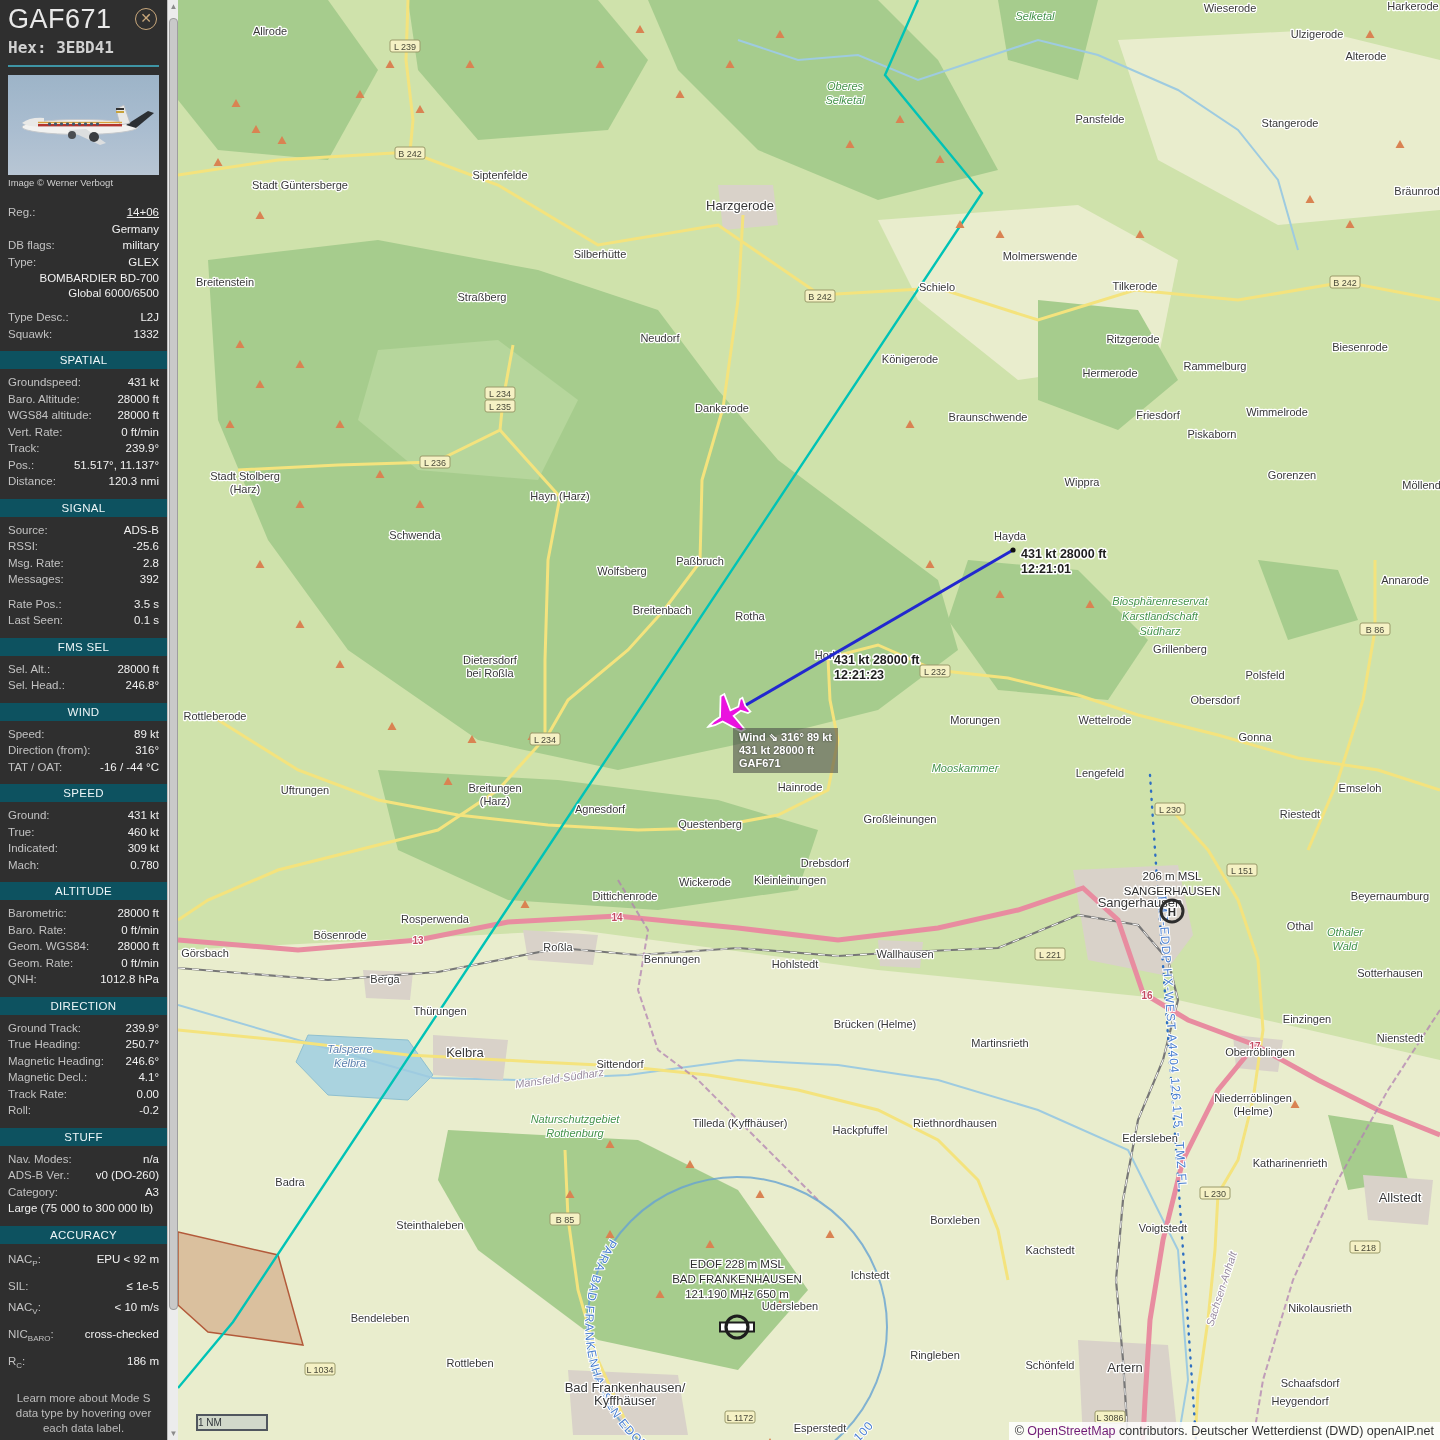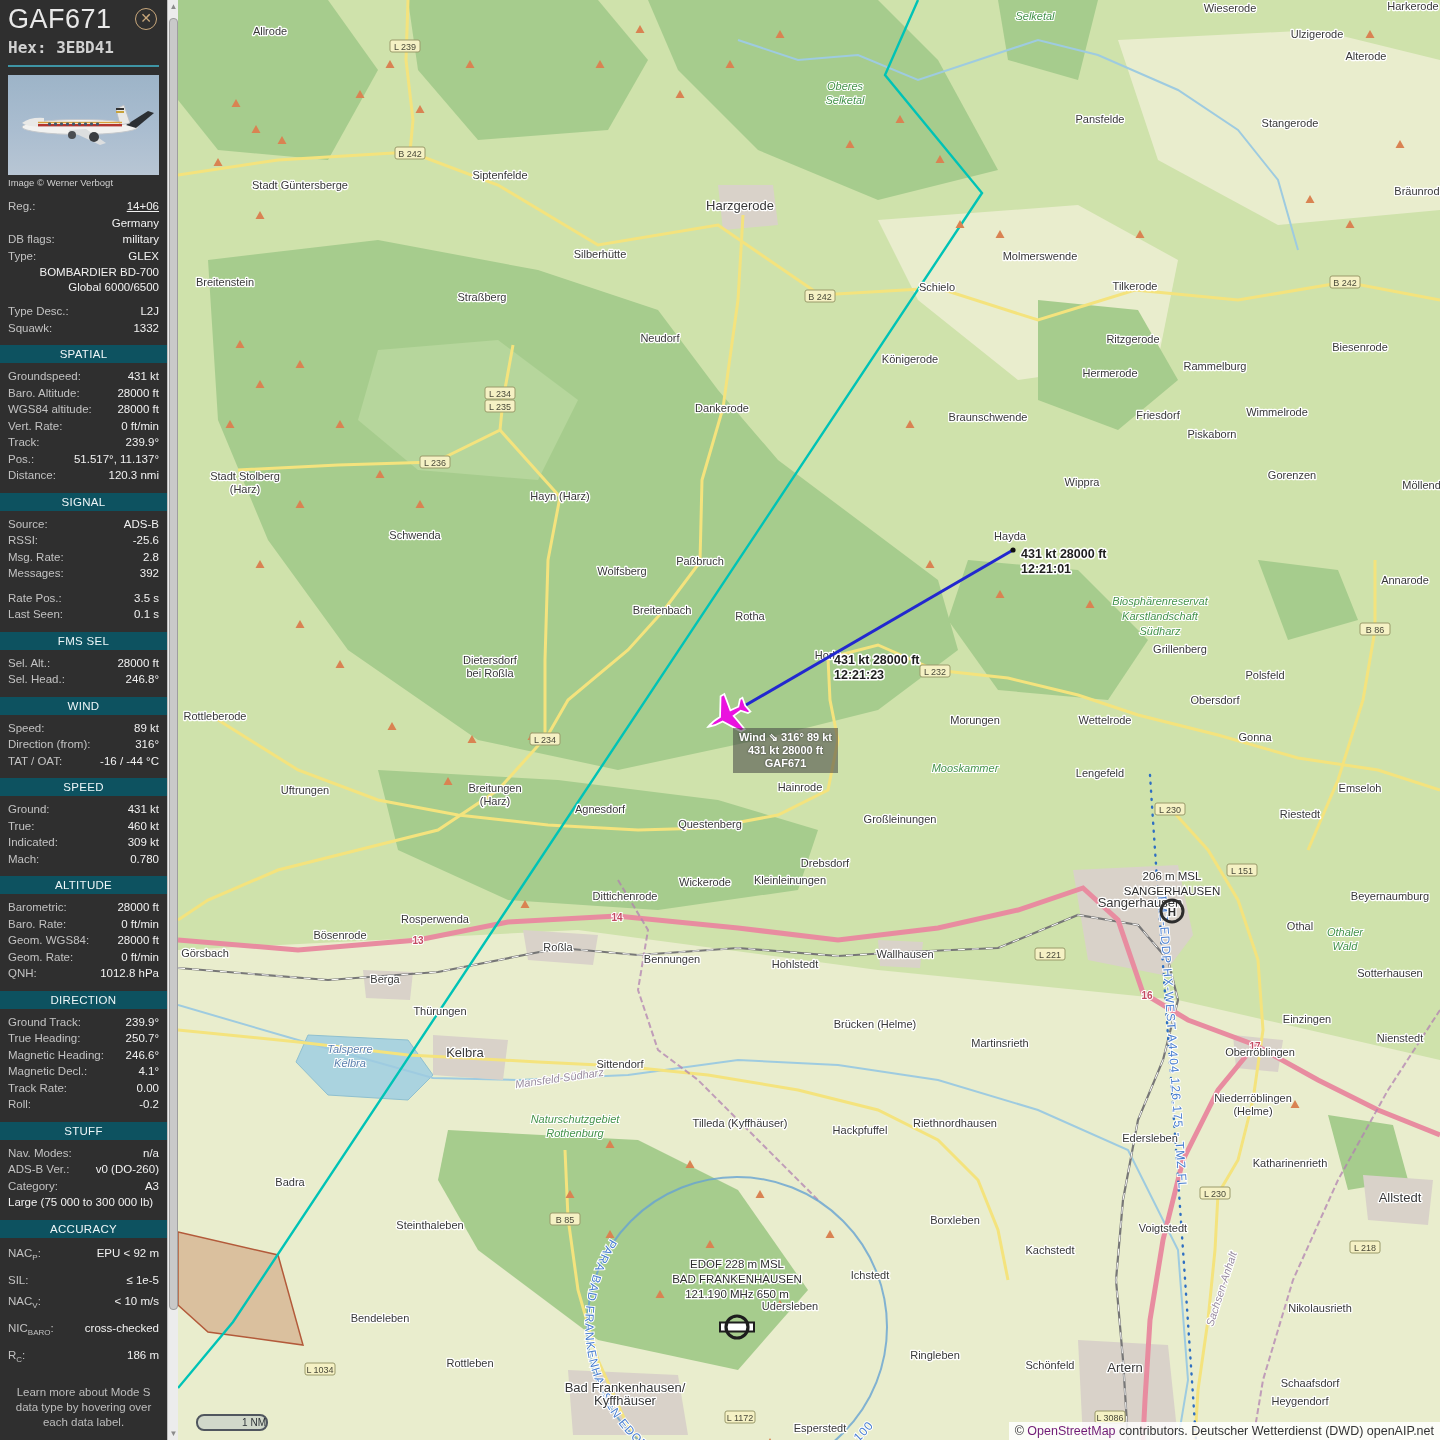--- a/index.html
+++ b/index.html
@@ -17,21 +17,21 @@
   #photo{margin:8px 8px 0 8px;height:100px;background:linear-gradient(180deg,#9db4c8 0%,#aabdd0 55%,#b8c6d4 100%);position:relative;overflow:hidden;}
   #credit{margin:2px 8px 0 8px;font-size:9.5px;color:#cfcfcf;}
   .row{display:flex;justify-content:space-between;align-items:baseline;padding:1px 8px;font-size:11.5px;line-height:14.5px;}
   .row .lb{color:#c2c2c2;white-space:nowrap;}
   .row .vl{color:#f1f1f1;text-align:right;}
   .row .vl.link{text-decoration:underline;cursor:pointer;}
   .row.wide{display:block;text-align:right;}
   .row.wide.left{text-align:left;}
   .row.gap{margin-top:8px;gap:48px;}
   .secbar{background:#0d5260;color:#eef6f8;text-align:center;font-size:11.5px;padding:3px 0;margin:9px 0 5px 0;letter-spacing:.3px;}
-  #info{margin-top:10px;}
+  #info{margin-top:16px;}
   sub{font-size:8px;}
   #sb-footer{margin:14px 8px 9px 8px;text-align:center;font-size:11.5px;color:#bdbdbd;line-height:15px;}
   
   #map{position:absolute;left:178px;top:0;width:1262px;height:1440px;background:#cfe2ab;overflow:hidden;cursor:grab;}
   svg text{font-family:"Liberation Sans",sans-serif;}
   .f{fill:#a6cc8d;}
   .f2{fill:#b6d69c;}
   .fd{fill:#e9edcd;}
   .u{fill:#d9d2c9;}
   .w{fill:#aad3df;stroke:#8fc0cf;stroke-width:1;}
@@ -50,22 +50,22 @@
   .tl.big{font-size:13px;}
   .area{font-size:11px;font-style:italic;fill:#44934b;paint-order:stroke;stroke:#fff;stroke-width:2.2px;text-anchor:middle;}
   .area.blue{fill:#5a7fae;}
   .area.gray{fill:#9a8da0;}
   .trl{font-size:12.5px;font-weight:bold;fill:#1d1d1d;paint-order:stroke;stroke:#fff;stroke-width:3px;stroke-linejoin:round;}
   .peak{fill:#d98352;}
   .shield{font-size:9px;fill:#4a4a3a;text-anchor:middle;}
   .exit{font-size:10px;font-weight:bold;fill:#c34a62;paint-order:stroke;stroke:#fff;stroke-width:2px;text-anchor:middle;}
   .aptlbl{font-size:11.5px;fill:#2e2e2e;paint-order:stroke;stroke:#fff;stroke-width:2.6px;text-anchor:middle;}
   .aspace{font-size:12px;fill:#4a7fd0;letter-spacing:1px;paint-order:stroke;stroke:#fff;stroke-width:2px;}
-  #tooltip{position:absolute;background:rgba(66,66,66,.55);color:#fff;font-size:11px;font-weight:bold;line-height:13px;padding:3px 6px;white-space:nowrap;text-shadow:0 0 2px #333;text-align:center;}
-  #scalebar{position:absolute;left:18px;bottom:9px;width:68px;height:13px;border:2px solid #50565e;border-radius:8px;background:rgba(180,190,200,.45);color:#2e3338;font-size:10px;text-align:right;line-height:13px;}
+  #tooltip{position:absolute;background:rgba(66,66,66,.55);color:#fff;font-size:11px;font-weight:bold;line-height:13px;padding:3px 6px;white-space:nowrap;text-shadow:0 0 2px #333;}
+  #scalebar{position:absolute;left:18px;bottom:9px;width:68px;height:13px;border:2px solid #50565e;border-radius:0;background:rgba(180,190,200,.45);color:#2e3338;font-size:10px;text-align:left;line-height:13px;}
   #attrib{position:absolute;right:0;bottom:0;background:rgba(255,255,255,.85);font-size:12.5px;color:#333;padding:2px 6px;white-space:nowrap;}
   #attrib a{color:#701a75;text-decoration:none;cursor:pointer;}
 </style>
 </head>
 <body>
 
 <div id="sidebar">
   <div id="hdr">
     <div id="flight">GAF671</div>
     <div id="closebtn">✕</div>

